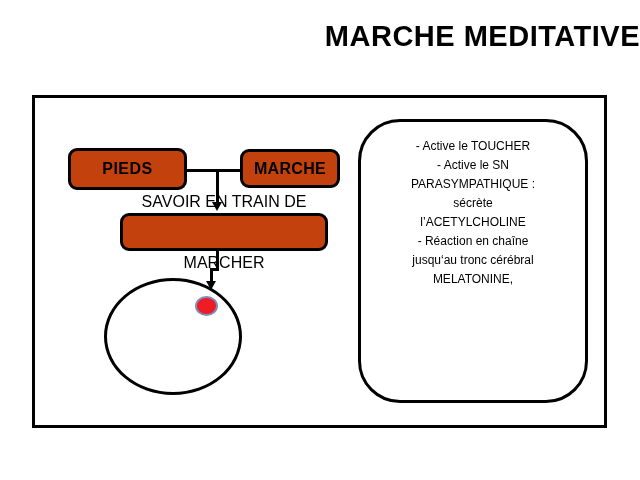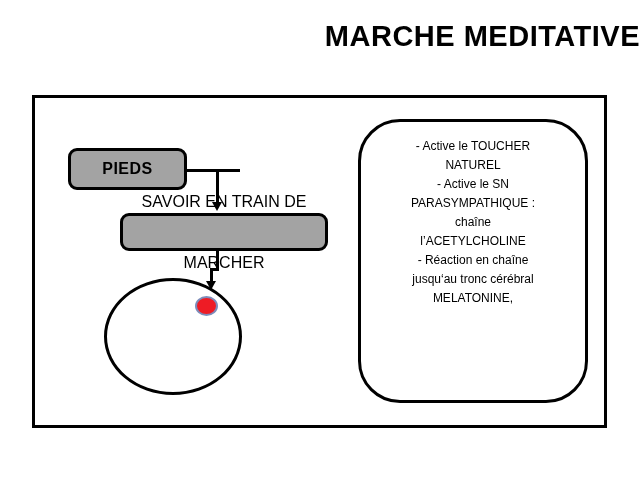--- a/index.html
+++ b/index.html
@@ -10,21 +10,21 @@
     position:absolute; left:0; top:20px; width:640px;
     text-align:right; font-size:29px; font-weight:bold; letter-spacing:0.5px;
   }
 
   .frame {
     position:absolute; left:32px; top:95px; width:575px; height:333px;
     border:3px solid #000; box-sizing:border-box; background:#fff;
   }
 
   .node {
-    position:absolute; border:3px solid #000; border-radius:9px; background:#a3a3a3;
+    position:absolute; border:3px solid #000; border-radius:9px; background:#c2410c;
     box-sizing:border-box; display:flex; align-items:center; justify-content:center;
     flex-direction:column; text-align:center;
   }
   #node-pieds  { left:68px;  top:148px; width:119px; height:42px; font-weight:bold; font-size:16px; letter-spacing:0.5px; }
   #node-marche { left:240px; top:149px; width:100px; height:39px; font-weight:bold; font-size:16px; letter-spacing:0.3px; }
   #node-savoir { left:120px; top:213px; width:208px; height:38px; font-size:16px; line-height:17px;gap:44px; }
 
   .cline { position:absolute; background:#000; }
   #conn-h   { left:187px; top:169px; width:53px; height:3px; }
   #conn-v   { left:216px; top:169px; width:3px;  height:34px; }
@@ -62,43 +62,45 @@
 <div id="slide">
 
   <div class="title">MARCHE MEDITATIVE</div>
 
   <div class="frame"></div>
 
   <div class="node" id="node-pieds">
     <span>PIEDS</span>
   </div>
 
+  <div class="node" id="node-marche">
+    <span>MARCHE</span>
+  </div>
 
   <div class="cline" id="conn-h"></div>
   <div class="cline" id="conn-v"></div>
   <div class="arrowhead" id="arrowhead-savoir"></div>
 
   <div class="node" id="node-savoir">
     <div>SAVOIR EN TRAIN DE</div>
     <div>MARCHER</div>
   </div>
 
   <div class="cline" id="elbow-v1"></div>
   <div class="cline" id="elbow-h"></div>
   <div class="cline" id="elbow-v2"></div>
   <div class="arrowhead" id="arrowhead-head"></div>
 
   <div class="head-ellipse"></div>
   <div class="red-dot" style="background: rgb(238, 28, 37); border-color: rgb(125, 140, 186);"></div>
 
   <div class="panel">
     <div class="panel-line">- Active le TOUCHER</div>
-    <div class="panel-line">NATUREL</div>
     <div class="panel-line">- Active le SN</div>
     <div class="panel-line">PARASYMPATHIQUE :</div>
-    <div class="panel-line">chaîne</div>
+    <div class="panel-line">sécrète</div>
     <div class="panel-line">l’ACETYLCHOLINE</div>
     <div class="panel-line">- Réaction en chaîne</div>
     <div class="panel-line">jusqu‘au tronc cérébral</div>
     <div class="panel-line">MELATONINE,</div>
   </div>
 
 </div>
 
 </body></html>

